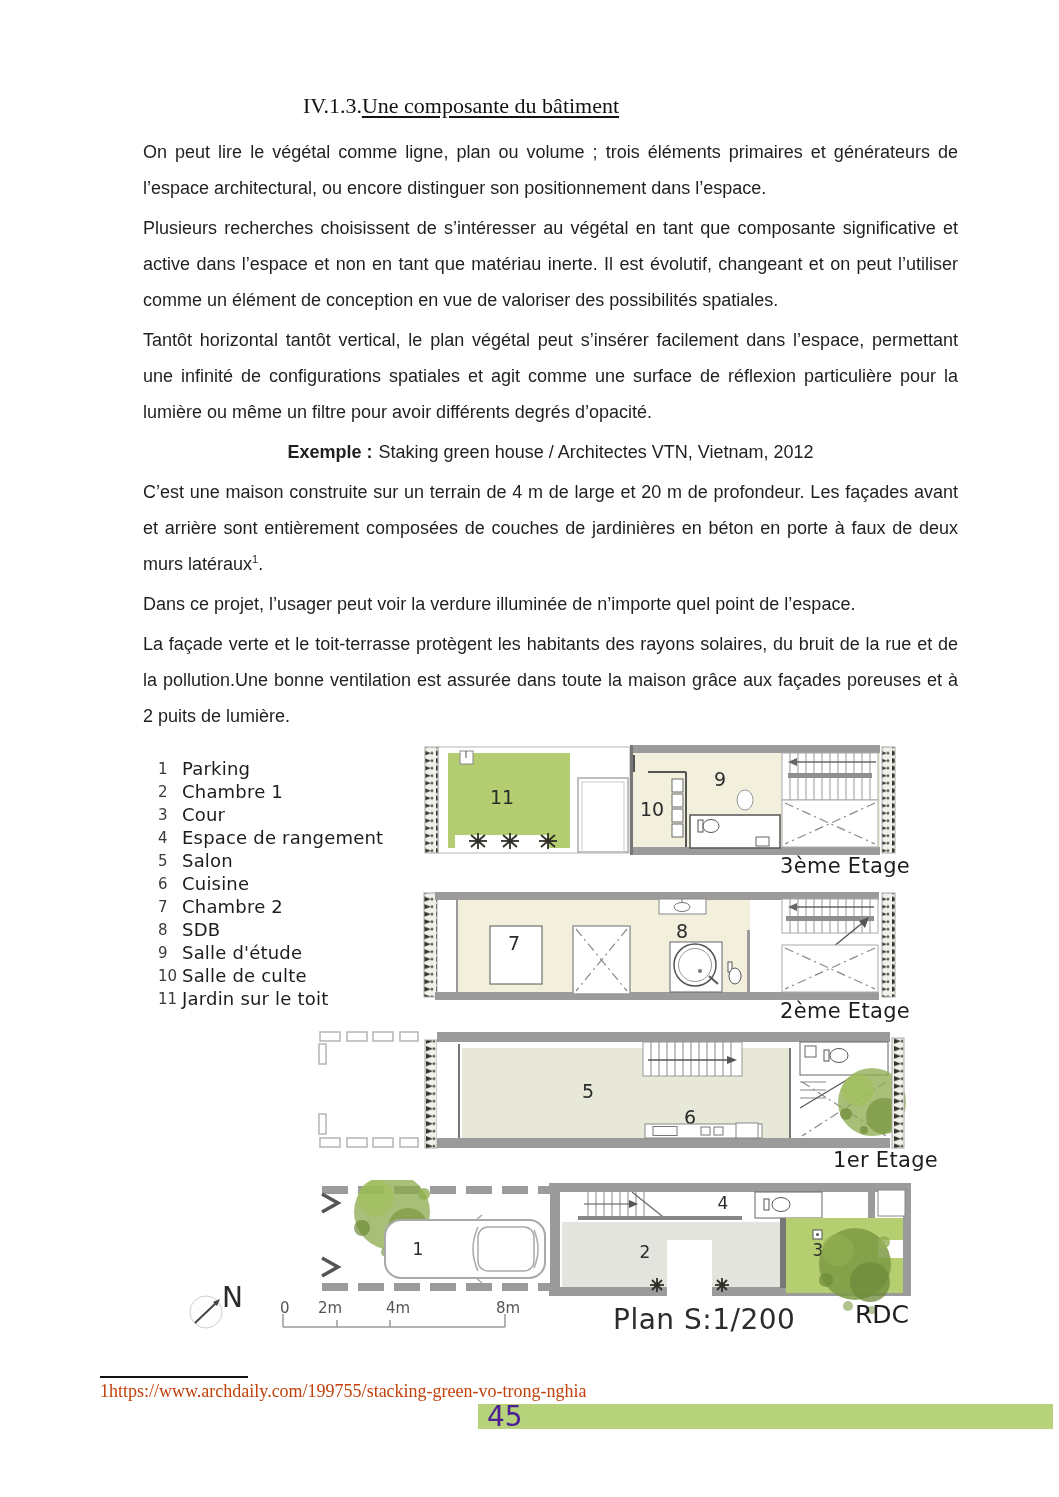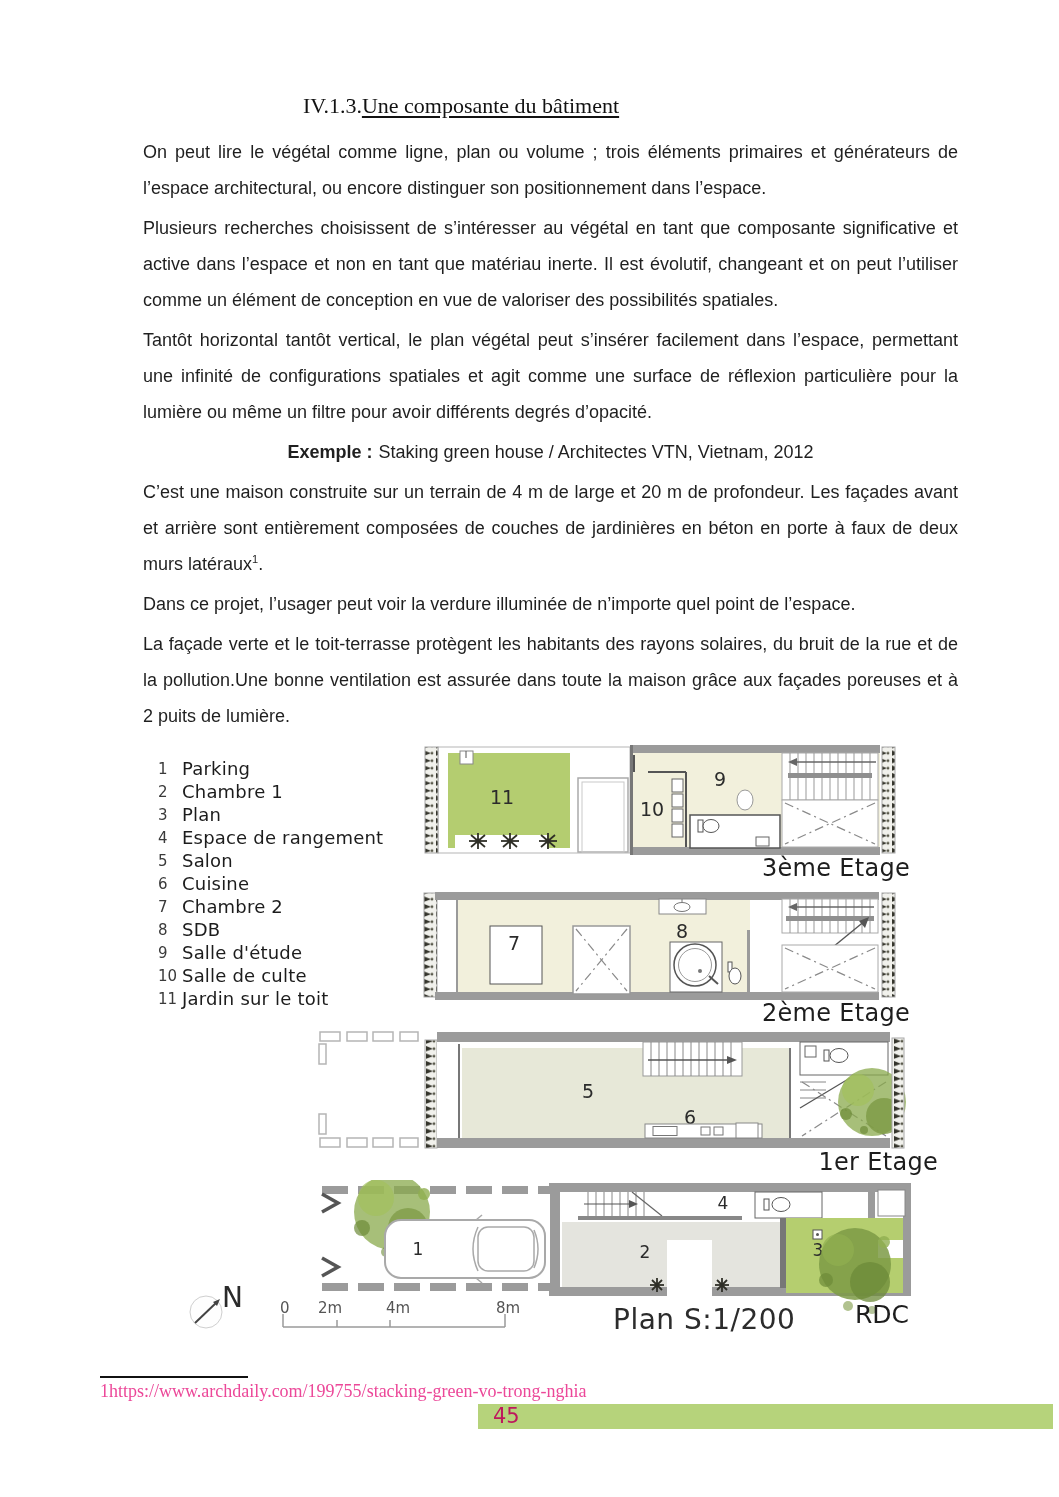--- a/index.html
+++ b/index.html
@@ -18,39 +18,39 @@
   .ex-text{margin-left:6px;}
   .oneline{white-space:nowrap;text-align:left;}
   sup{font-size:11px;vertical-align:super;line-height:0;}
   
   .legend{position:absolute;left:158px;top:757px;font-family:"DejaVu Sans",sans-serif;color:#1c1c1c;}
   .lg-row{height:23px;line-height:23px;white-space:nowrap;}
   .lg-num{display:inline-block;width:24px;font-size:15px;color:#3a3a3a;vertical-align:1px;}
   .lg-label{font-size:18px;letter-spacing:0.2px;}
   
   .plan-svg{position:absolute;}
-  .floor-label{position:absolute;font-family:"DejaVu Sans",sans-serif;font-size:24px;
+  .floor-label{position:absolute;font-family:"DejaVu Sans",sans-serif;font-size:21px;
                color:#1d1d1d;text-align:right;width:290px;letter-spacing:0.3px;}
   .rdc-label{position:absolute;left:855px;top:1300px;font-family:"DejaVu Sans",sans-serif;
              font-size:25px;color:#1d1d1d;}
   .plan-scale{position:absolute;left:613px;top:1303px;font-family:"DejaVu Sans",sans-serif;
               font-size:28px;color:#2c2c2c;letter-spacing:0.5px;}
   .scale-tick{position:absolute;top:1299px;font-family:"DejaVu Sans",sans-serif;
               font-size:15px;color:#555;}
   .compass-n{position:absolute;left:222px;top:1281px;font-family:"DejaVu Sans",sans-serif;
              font-size:28px;color:#2a2a2a;}
   
   .caption{position:absolute;left:0;top:1347px;width:1059px;text-align:center;
            font-family:"Liberation Serif",serif;font-size:18.5px;color:#5b7fb0;}
   .foot-rule{position:absolute;left:100px;top:1376px;width:148px;height:2px;background:#111;}
   .footnote{position:absolute;left:100px;top:1381px;font-family:"Liberation Serif",serif;
-            font-size:18px;color:#ec4899;}
+            font-size:18px;color:#c2410c;}
   .page-band{position:absolute;left:478px;top:1404px;width:581px;height:25px;background:#b6d37b;}
-  .page-num{font-family:"DejaVu Sans",sans-serif;font-size:21px;color:#be185d;
-            line-height:25px;padding-left:15px;}
+  .page-num{font-family:"DejaVu Sans",sans-serif;font-size:28px;color:#4c1d95;
+            line-height:25px;padding-left:9px;}
   .rn{font-family:"DejaVu Sans",sans-serif;font-size:19px;fill:#2b2b2b;}
   .rn-s{font-family:"DejaVu Sans",sans-serif;font-size:17px;fill:#2b2b2b;}
 </style>
 </head>
 <body>
 
 <div class="page">
 
   <div class="heading">
     <span>IV.1.3.</span><span class="t-underline">Une composante du bâtiment</span>
@@ -62,21 +62,21 @@
     <p>Tantôt horizontal tantôt vertical, le plan végétal peut s’insérer facilement dans l’espace, permettant une infinité de configurations spatiales et agit comme une surface de réflexion particulière pour la lumière ou même un filtre pour avoir différents degrés d’opacité.</p>
     <p class="ex-line"><span class="ex-label">Exemple :</span><span class="ex-text">Staking green house  / Architectes VTN, Vietnam, 2012</span></p>
     <p><span>C’est une maison construite sur un terrain de 4 m de large et 20 m de profondeur. Les façades avant et arrière sont entièrement composées de couches de jardinières en béton en porte à faux de deux murs latéraux</span><sup>1</sup><span>.</span></p>
     <p class="oneline">Dans ce projet, l’usager  peut voir la verdure illuminée de  n’importe quel  point de l’espace.</p>
     <p>La façade verte et le toit-terrasse protègent les habitants des rayons solaires, du bruit de la rue et de la pollution.Une bonne ventilation est assurée dans toute la maison grâce aux façades poreuses et à 2 puits de lumière.</p>
   </div>
 
   <div class="legend">
     <div class="lg-row"><span class="lg-num">1</span><span class="lg-label">Parking</span></div>
     <div class="lg-row"><span class="lg-num">2</span><span class="lg-label">Chambre 1</span></div>
-    <div class="lg-row"><span class="lg-num">3</span><span class="lg-label">Plan</span></div>
+    <div class="lg-row"><span class="lg-num">3</span><span class="lg-label">Cour</span></div>
     <div class="lg-row"><span class="lg-num">4</span><span class="lg-label">Espace de rangement</span></div>
     <div class="lg-row"><span class="lg-num">5</span><span class="lg-label">Salon</span></div>
     <div class="lg-row"><span class="lg-num">6</span><span class="lg-label">Cuisine</span></div>
     <div class="lg-row"><span class="lg-num">7</span><span class="lg-label">Chambre 2</span></div>
     <div class="lg-row"><span class="lg-num">8</span><span class="lg-label">SDB</span></div>
     <div class="lg-row"><span class="lg-num">9</span><span class="lg-label">Salle d'étude</span></div>
     <div class="lg-row"><span class="lg-num">10</span><span class="lg-label">Salle de culte</span></div>
     <div class="lg-row"><span class="lg-num">11</span><span class="lg-label">Jardin sur le toit</span></div>
   </div>
 

